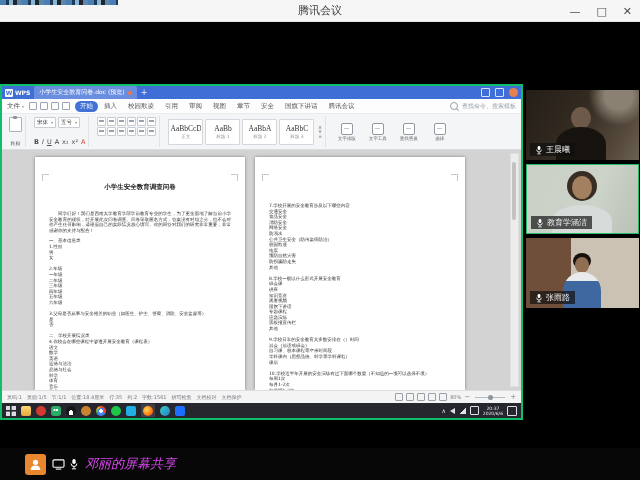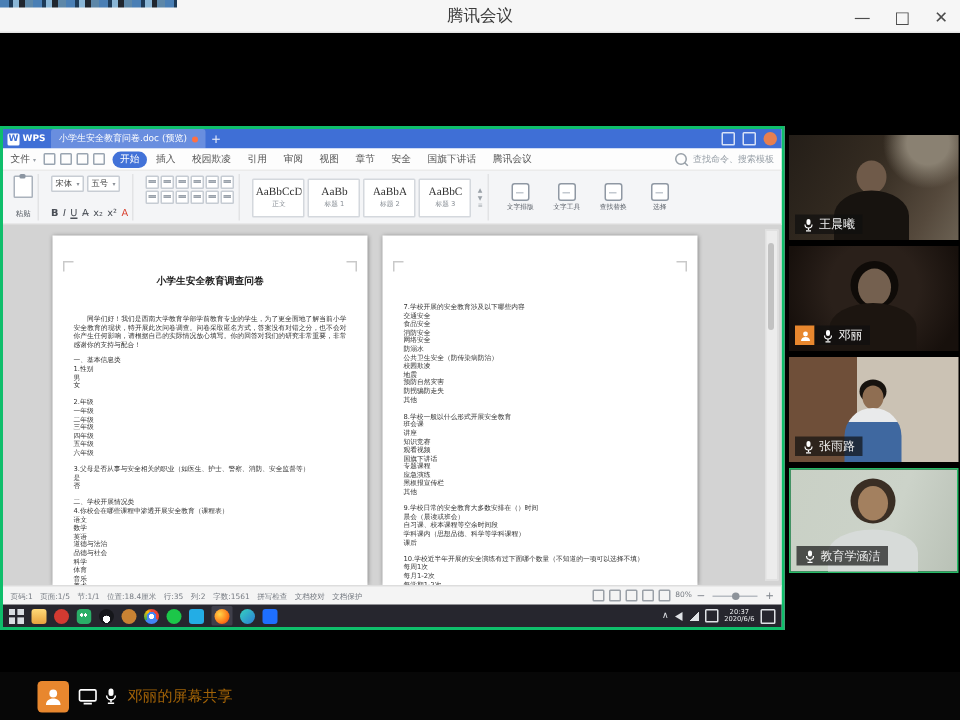--- a/index.html
+++ b/index.html
@@ -136,21 +136,21 @@
   .t5 .hair{left:40px;top:6px;width:30px;height:30px;background:#3a2e24;}
   .t5 .face{left:45px;top:11px;width:20px;height:23px;background:#a3805f;}
   .t5 .torso{left:25px;top:40px;width:60px;height:31px;background:#d7dbd9;}
   .namerow{position:absolute;left:4px;bottom:4px;display:flex;align-items:stretch;}
   .host-badge{width:13px;height:13px;background:#e8872e;display:flex;align-items:center;justify-content:center;flex:none;}
   .nb{background:rgba(15,15,15,.68);height:13px;display:flex;align-items:center;gap:3px;padding:0 5px;font-size:8px;color:#f0f0f0;white-space:nowrap;}
 
   
   .bottombar{position:absolute;bottom:0;left:0;width:640px;height:32px;background:#070707;display:flex;align-items:center;padding-left:25px;gap:6px;box-sizing:border-box;}
   .bb-avatar{width:21px;height:21px;background:#e8872e;border-radius:3px;display:flex;align-items:center;justify-content:center;}
-  .bb-text{color:#a16207;font-size:10px;}
+  .bb-text{color:#d946ef;font-size:13px;font-style:italic;}
   .bb-icons{display:flex;align-items:center;gap:4px;}
 </style>
 </head>
 <body>
 
 <div id="app">
 
   <div class="titlebar">
     <div class="wtitle">腾讯会议</div>
     <div class="win-controls">
@@ -451,74 +451,52 @@
                 <rect x="4" y="1" width="4" height="6" rx="2" fill="#fff"></rect>
                 <path d="M2.5 6.5a3.5 3.5 0 0 0 7 0" fill="none" stroke="#fff" stroke-width="1.2"></path>
                 <line x1="6" y1="10" x2="6" y2="12" stroke="#fff" stroke-width="1.2"></line>
                 <line x1="3.5" y1="12.8" x2="8.5" y2="12.8" stroke="#fff" stroke-width="1.2"></line>
               </svg>
             <span>王晨曦</span>
           </div>
         </div>
       </div>
 
-      <div class="tile t2">
+
+
+      <div class="tile t5">
         <span class="hair"></span>
           <span class="face"></span>
           <span class="torso"></span>
         <div class="namerow">
-          <div class="host-badge">
-            <svg width="8" height="8" viewBox="0 0 12 12">
-                <circle cx="6" cy="4" r="2.4" fill="#fff"></circle>
-                <path d="M1.5 11c0-2.6 2-4 4.5-4s4.5 1.4 4.5 4z" fill="#fff"></path>
-              </svg>
-          </div>
           <div class="nb">
             <svg width="8" height="10" viewBox="0 0 12 14">
                 <rect x="4" y="1" width="4" height="6" rx="2" fill="#fff"></rect>
                 <path d="M2.5 6.5a3.5 3.5 0 0 0 7 0" fill="none" stroke="#fff" stroke-width="1.2"></path>
                 <line x1="6" y1="10" x2="6" y2="12" stroke="#fff" stroke-width="1.2"></line>
                 <line x1="3.5" y1="12.8" x2="8.5" y2="12.8" stroke="#fff" stroke-width="1.2"></line>
               </svg>
-            <span>邓丽</span>
-          </div>
-        </div>
-      </div>
-
+            <span>教育学涵洁</span>
+          </div>
+        </div>
+      </div>
 
       <div class="tile t4">
         <span class="hair"></span>
           <span class="face"></span>
           <span class="torso"></span>
         <div class="namerow">
           <div class="nb">
             <svg width="8" height="10" viewBox="0 0 12 14">
                 <rect x="4" y="1" width="4" height="6" rx="2" fill="#fff"></rect>
                 <path d="M2.5 6.5a3.5 3.5 0 0 0 7 0" fill="none" stroke="#fff" stroke-width="1.2"></path>
                 <line x1="6" y1="10" x2="6" y2="12" stroke="#fff" stroke-width="1.2"></line>
                 <line x1="3.5" y1="12.8" x2="8.5" y2="12.8" stroke="#fff" stroke-width="1.2"></line>
               </svg>
             <span>张雨路</span>
-          </div>
-        </div>
-      </div>
-
-      <div class="tile t5">
-        <span class="hair"></span>
-          <span class="face"></span>
-          <span class="torso"></span>
-        <div class="namerow">
-          <div class="nb">
-            <svg width="8" height="10" viewBox="0 0 12 14">
-                <rect x="4" y="1" width="4" height="6" rx="2" fill="#fff"></rect>
-                <path d="M2.5 6.5a3.5 3.5 0 0 0 7 0" fill="none" stroke="#fff" stroke-width="1.2"></path>
-                <line x1="6" y1="10" x2="6" y2="12" stroke="#fff" stroke-width="1.2"></line>
-                <line x1="3.5" y1="12.8" x2="8.5" y2="12.8" stroke="#fff" stroke-width="1.2"></line>
-              </svg>
-            <span>教育学涵洁</span>
           </div>
         </div>
       </div>
 
     </div>
   </div>
 
   <div class="bottombar">
     <div class="bb-avatar">
       <svg width="13" height="13" viewBox="0 0 12 12">

